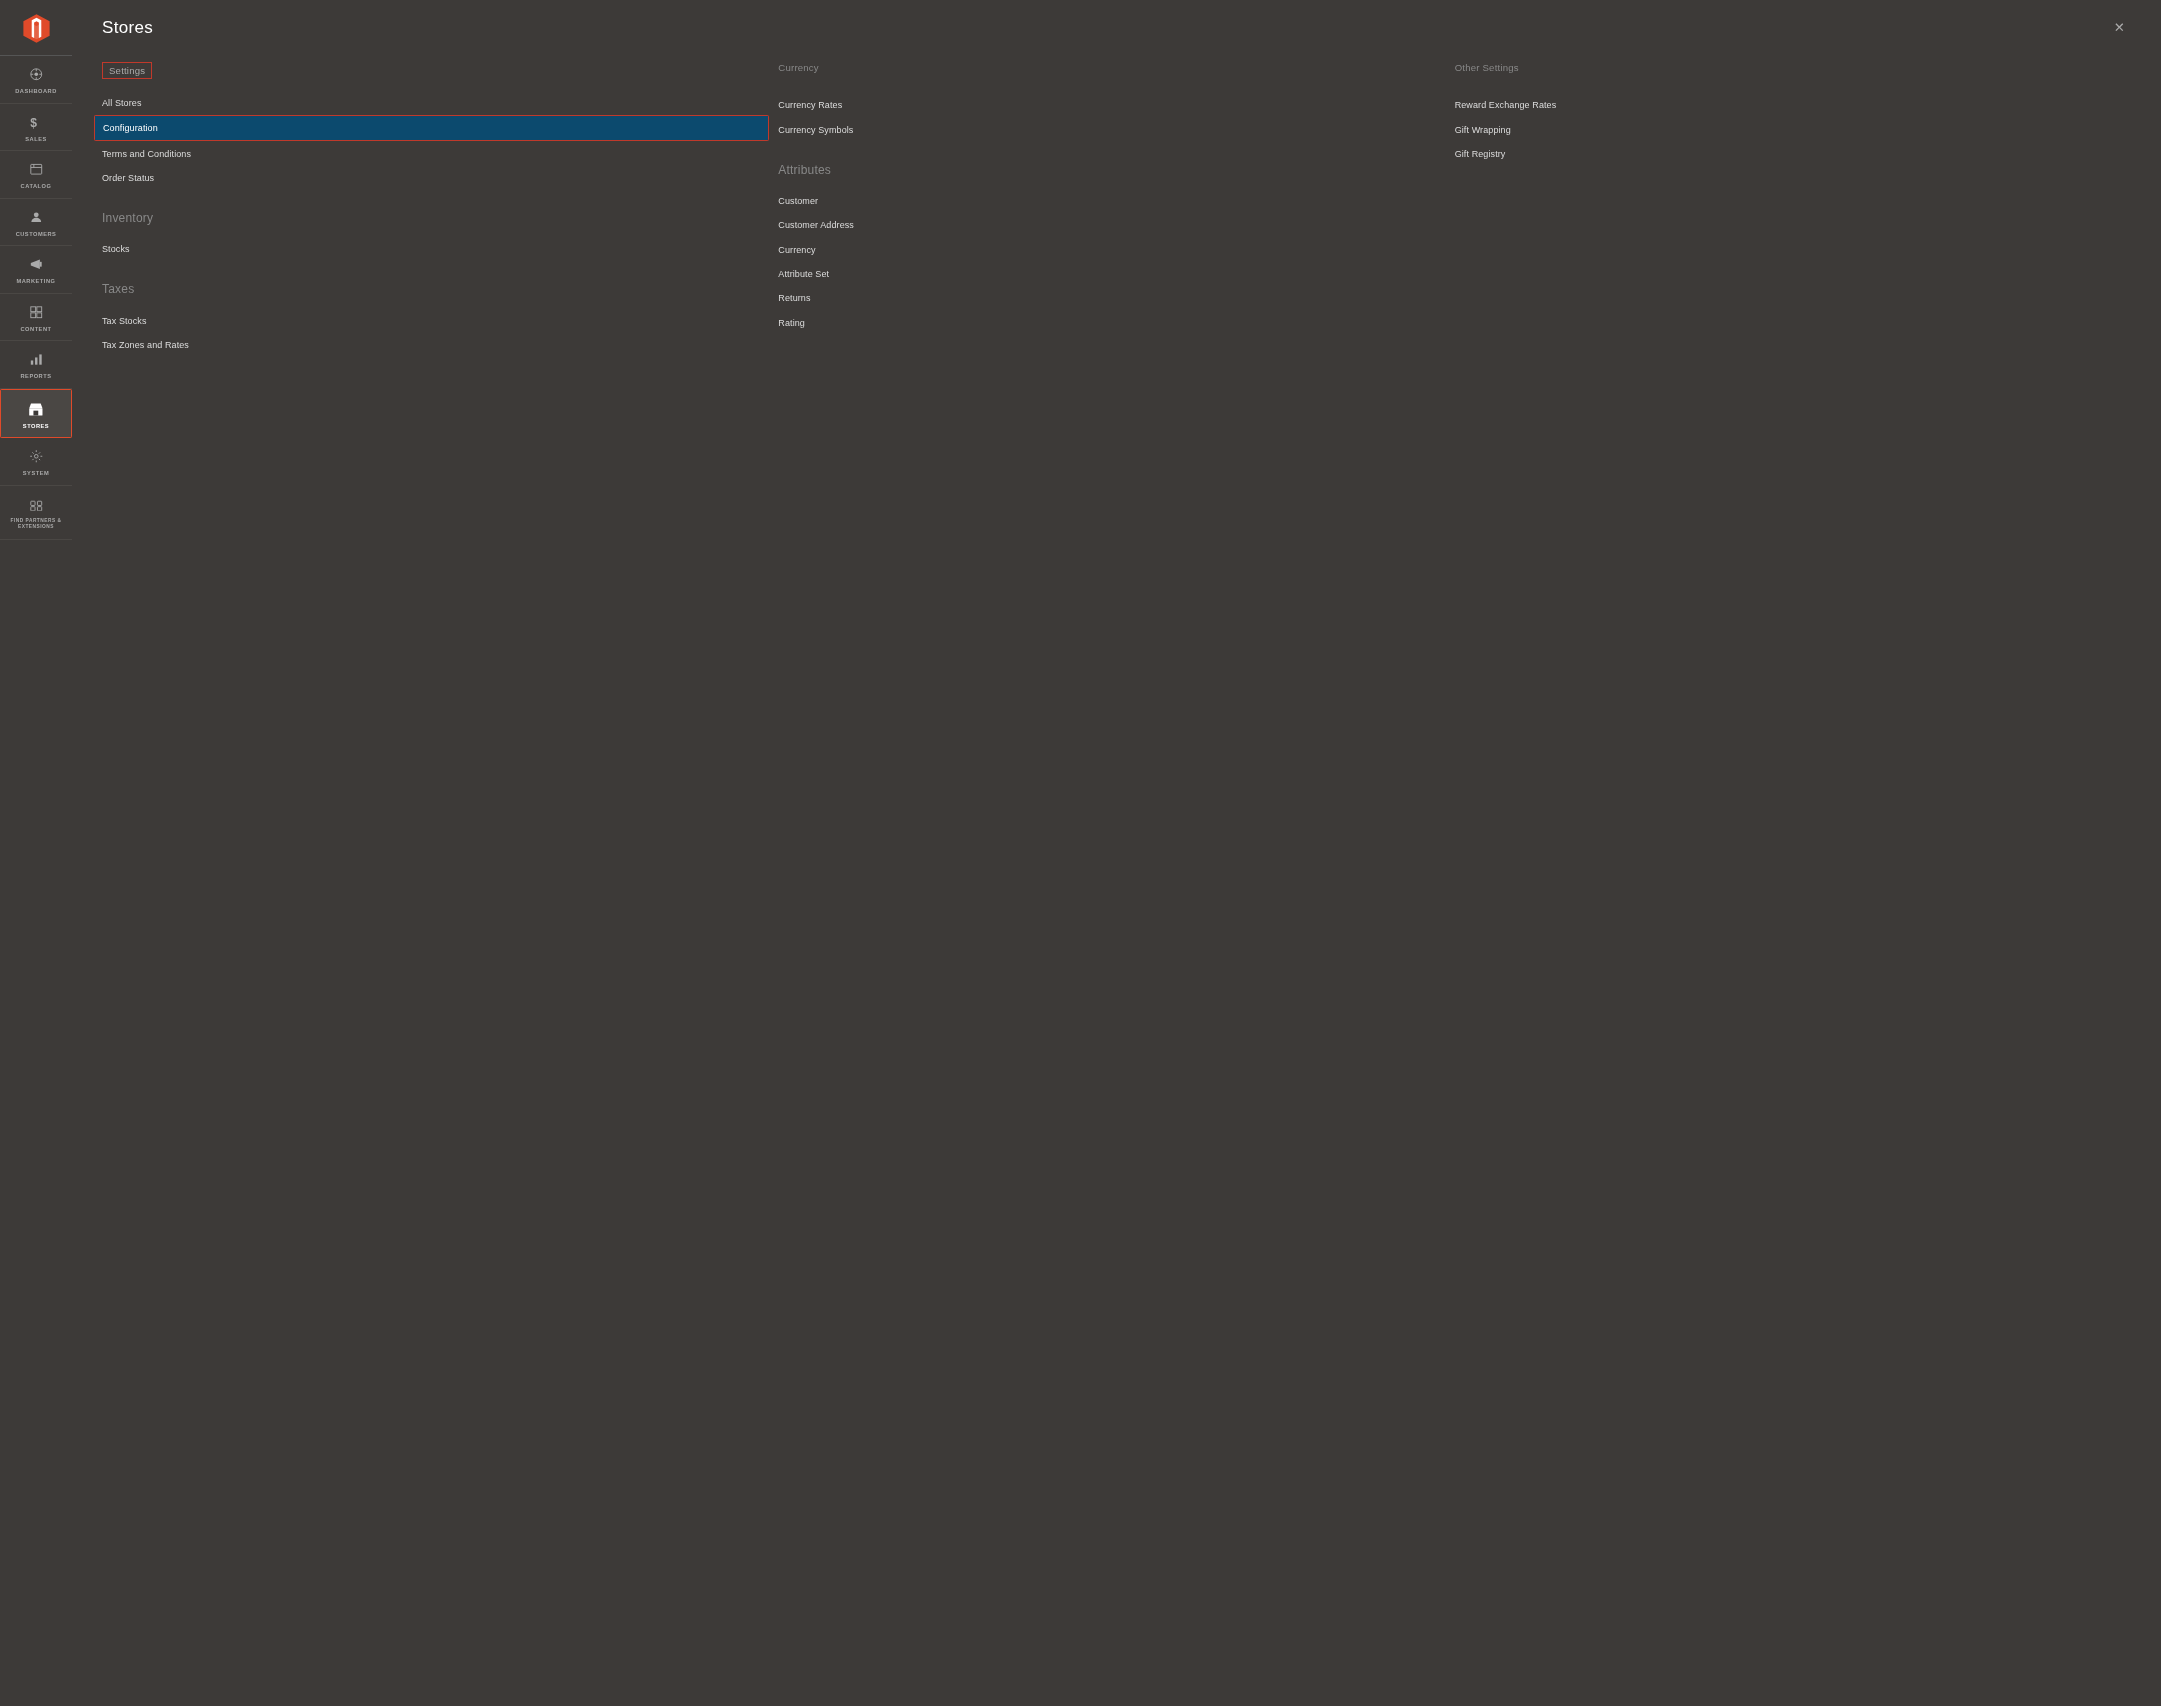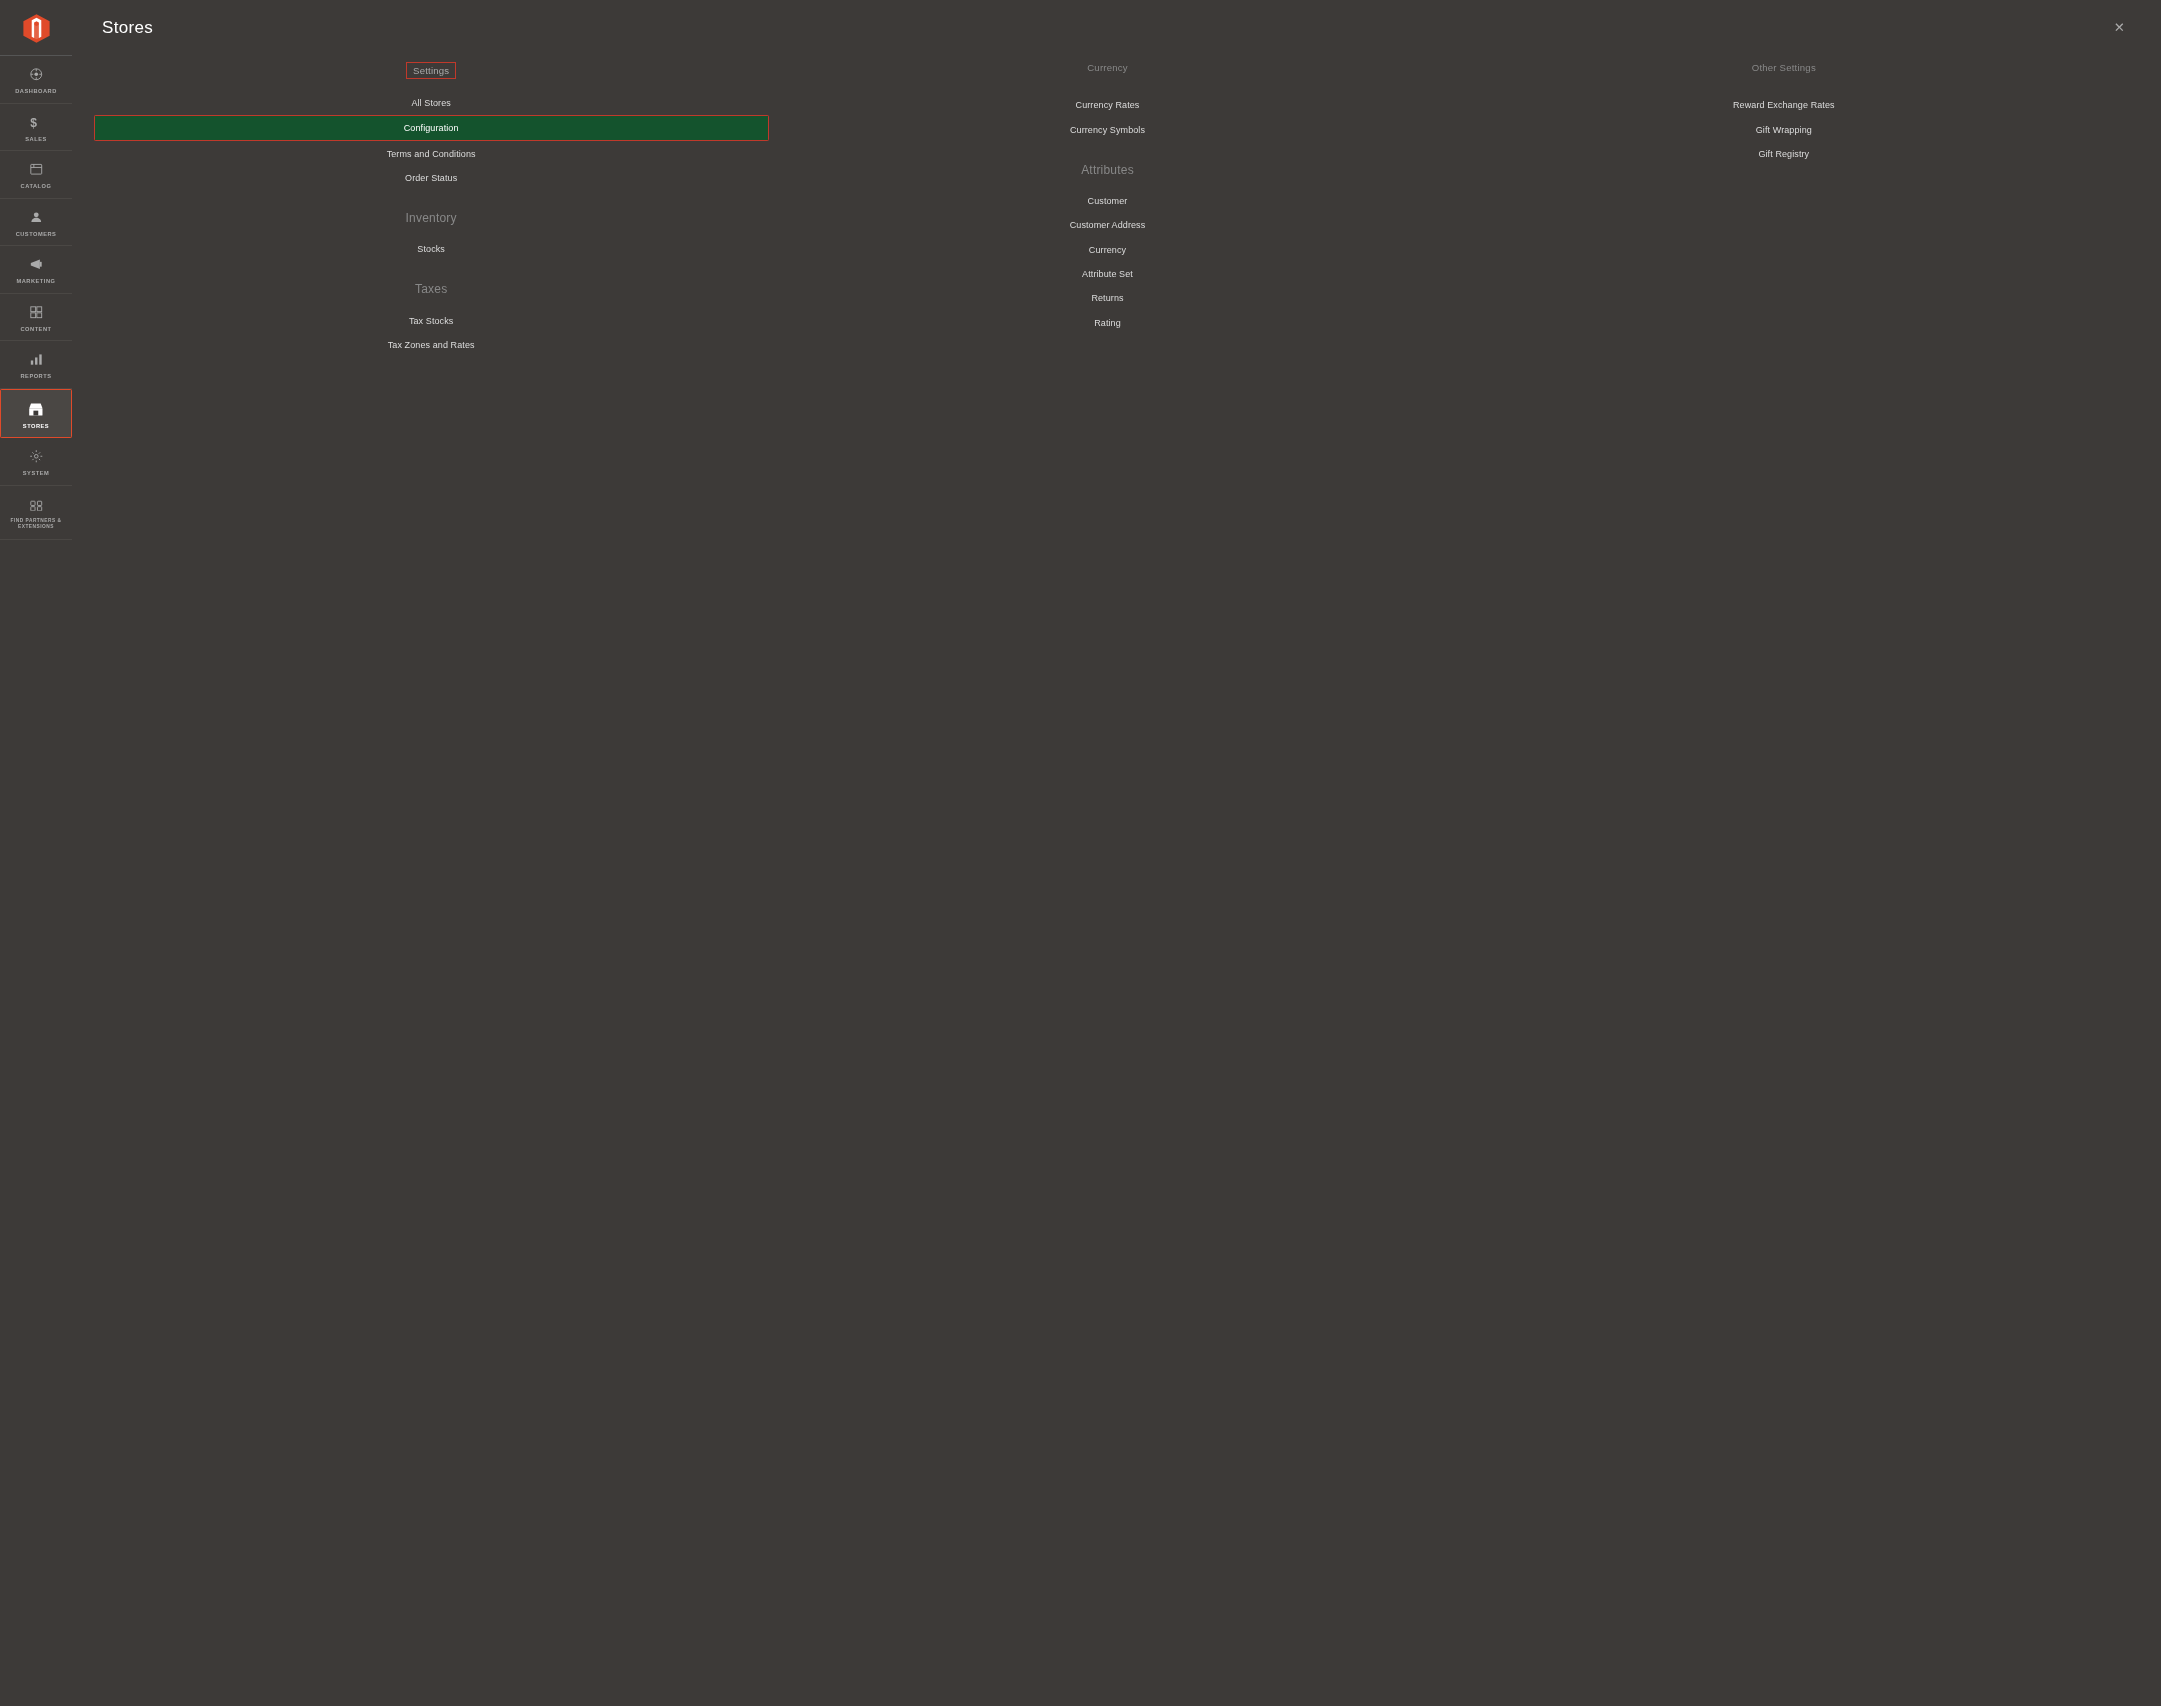--- a/index.html
+++ b/index.html
@@ -113,21 +113,21 @@
       line-height: 1;
     }
 
     
     .menu-columns {
       display: grid;
       grid-template-columns: 1fr 1fr 1fr;
       gap: 0;
     }
 
-    .menu-column { padding-right: 18px; text-align: center; }
+    .menu-column { padding-right: 18px; }
 
     .menu-section-heading {
       color: #888;
       font-size: 9.6px;
       font-weight: 400;
       margin-bottom: 20px;
       letter-spacing: 0.2px;
     }
 
     .menu-section-heading.highlighted {
@@ -144,21 +144,21 @@
       font-size: 9px;
       font-weight: 300;
       padding: 7.2px 0;
       cursor: pointer;
       text-decoration: none;
       border-bottom: none;
       letter-spacing: 0.1px;
     }
 
     .menu-item.highlighted {
-      background: #14532d;
+      background: #0c4a6e;
       padding: 7.2px 8.4px;
       margin: 0 -8.4px;
       border: 1.2px solid #c0392b;
       color: #fff;
       border-radius: 1.2px;
     }
 
     .menu-sub-heading {
       color: #888;
       font-size: 12px;

